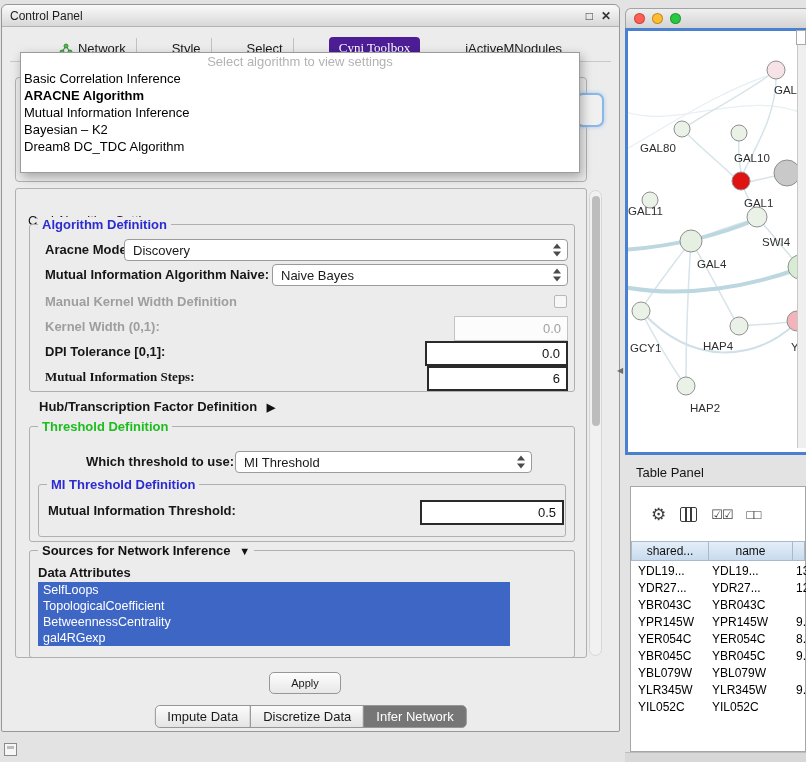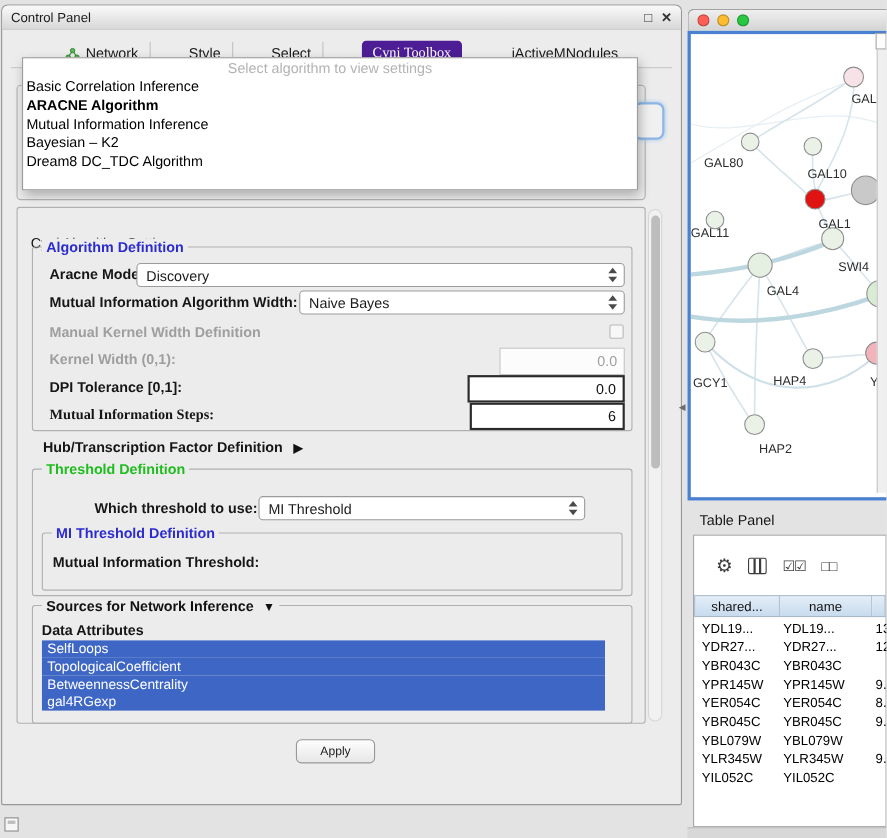--- a/index.html
+++ b/index.html
@@ -67,21 +67,21 @@
         border-radius:2px; background:#f7f7f7; }
 
   .disclosure { font-size:11px; color:#111; }
 
   
   .v-scroll { position:absolute; left:587px; top:185px; width:13px; height:466px;
         background:#f1f1f1; border:1px solid #d6d6d6; border-radius:7px; }
   .v-thumb { position:absolute; left:1.5px; top:5px; width:8px; height:230px; background:#bdbdbd; border-radius:5px; }
 
   
-  .attr-list { position:absolute; left:36px; top:577px; width:512px; height:70px; background:#ececec; overflow:hidden; }
+  .attr-list { position:absolute; left:36px; top:577px; width:472px; height:70px; background:#ececec; overflow:hidden; }
   .attr-row { height:16px; line-height:16px; background:#3e66c4; color:#fff; font-size:12.5px; padding-left:5px; }
 
   .apply-btn { position:absolute; left:267px; top:667px; width:72px; height:22px;
         background:linear-gradient(#fdfdfd,#e7e7e7); border:1px solid #979797; border-radius:5px;
         display:flex; align-items:center; justify-content:center; font-size:11px; }
 
   .btabs { position:absolute; left:50%; transform:translateX(-50%); top:700px; display:flex; white-space:nowrap; }
   .btab { border:1px solid #979797; margin-left:-1px; padding:3px 12px; font-size:13px;
         background:linear-gradient(#fcfcfc,#e4e4e4); }
   .btab.first { border-radius:5px 0 0 5px; margin-left:0; }
@@ -198,21 +198,21 @@
     <div class="grp" style="left:27px; top:219px; width:546px; height:168px;">
       <span class="gt blue">Algorithm Definition</span>
     </div>
 
     <span class="lbl" style="left:43px; top:234px; line-height:22px;">Aracne Mode:</span>
     <div class="combo" style="left:122px; top:234px; width:444px;">
       <span>Discovery</span>
       <span class="stepper"></span>
     </div>
 
-    <span class="lbl" style="left:43px; top:259px; line-height:22px;">Mutual Information Algorithm Width:</span>
+    <span class="lbl" style="left:43px; top:259px; line-height:22px;">Mutual Information Algorithm Naive:</span>
     <div class="combo" style="left:270px; top:259px; width:296px;">
       <span>Naive Bayes</span>
       <span class="stepper"></span>
     </div>
 
     <span class="lbl disabled" style="left:43px; top:288px; line-height:18px;">Manual Kernel Width Definition</span>
     <div class="checkbox" style="left:552px; top:290px;"></div>
 
     <span class="lbl disabled" style="left:43px; top:311px; line-height:21px;">Kernel Width (0,1):</span>
     <input class="field disabled" style="left: 452px; top: 311px; width: 114px;" readonly="" value="0.0">
@@ -235,20 +235,21 @@
     <span class="lbl" style="left:84px; top:446px; line-height:22px;">Which threshold to use:</span>
     <div class="combo" style="left:233px; top:446px; width:297px;">
       <span>MI Threshold</span>
       <span class="stepper"></span>
     </div>
 
     <div class="grp" style="left:36px; top:479px; width:528px; height:53px;">
       <span class="gt blue">MI Threshold Definition</span>
     </div>
     <span class="lbl" style="left:46px; top:495px; line-height:21px;">Mutual Information Threshold:</span>
+    <input class="field strong" style="left: 418px; top: 495px; width: 144px;" value="0.5">
 
     <div class="grp" style="left:27px; top:545px; width:546px; height:108px;">
       <span class="gt boldblack">
         <span>Sources for Network Inference</span>
         <span class="disclosure" style="margin-left:5px;">▼</span>
       </span>
     </div>
     <span class="lbl" style="left:36px; top:559px; line-height:18px;">Data Attributes</span>
 
     <div class="attr-list">
@@ -257,20 +258,25 @@
       <div class="attr-row">BetweennessCentrality</div>
       <div class="attr-row">gal4RGexp</div>
     </div>
 
     <div class="v-scroll">
       <div class="v-thumb"></div>
     </div>
 
     <div class="apply-btn">Apply</div>
 
+    <div class="btabs">
+      <div class="btab first">Impute Data</div>
+      <div class="btab">Discretize Data</div>
+      <div class="btab last selected">Infer Network</div>
+    </div>
   </div>
 
   <div class="net-window">
     <div class="net-titlebar">
       <span class="light red"></span>
       <span class="light yellow"></span>
       <span class="light green"></span>
     </div>
     <div class="net-body">
       <svg width="175" height="421" viewBox="0 0 175 421">

